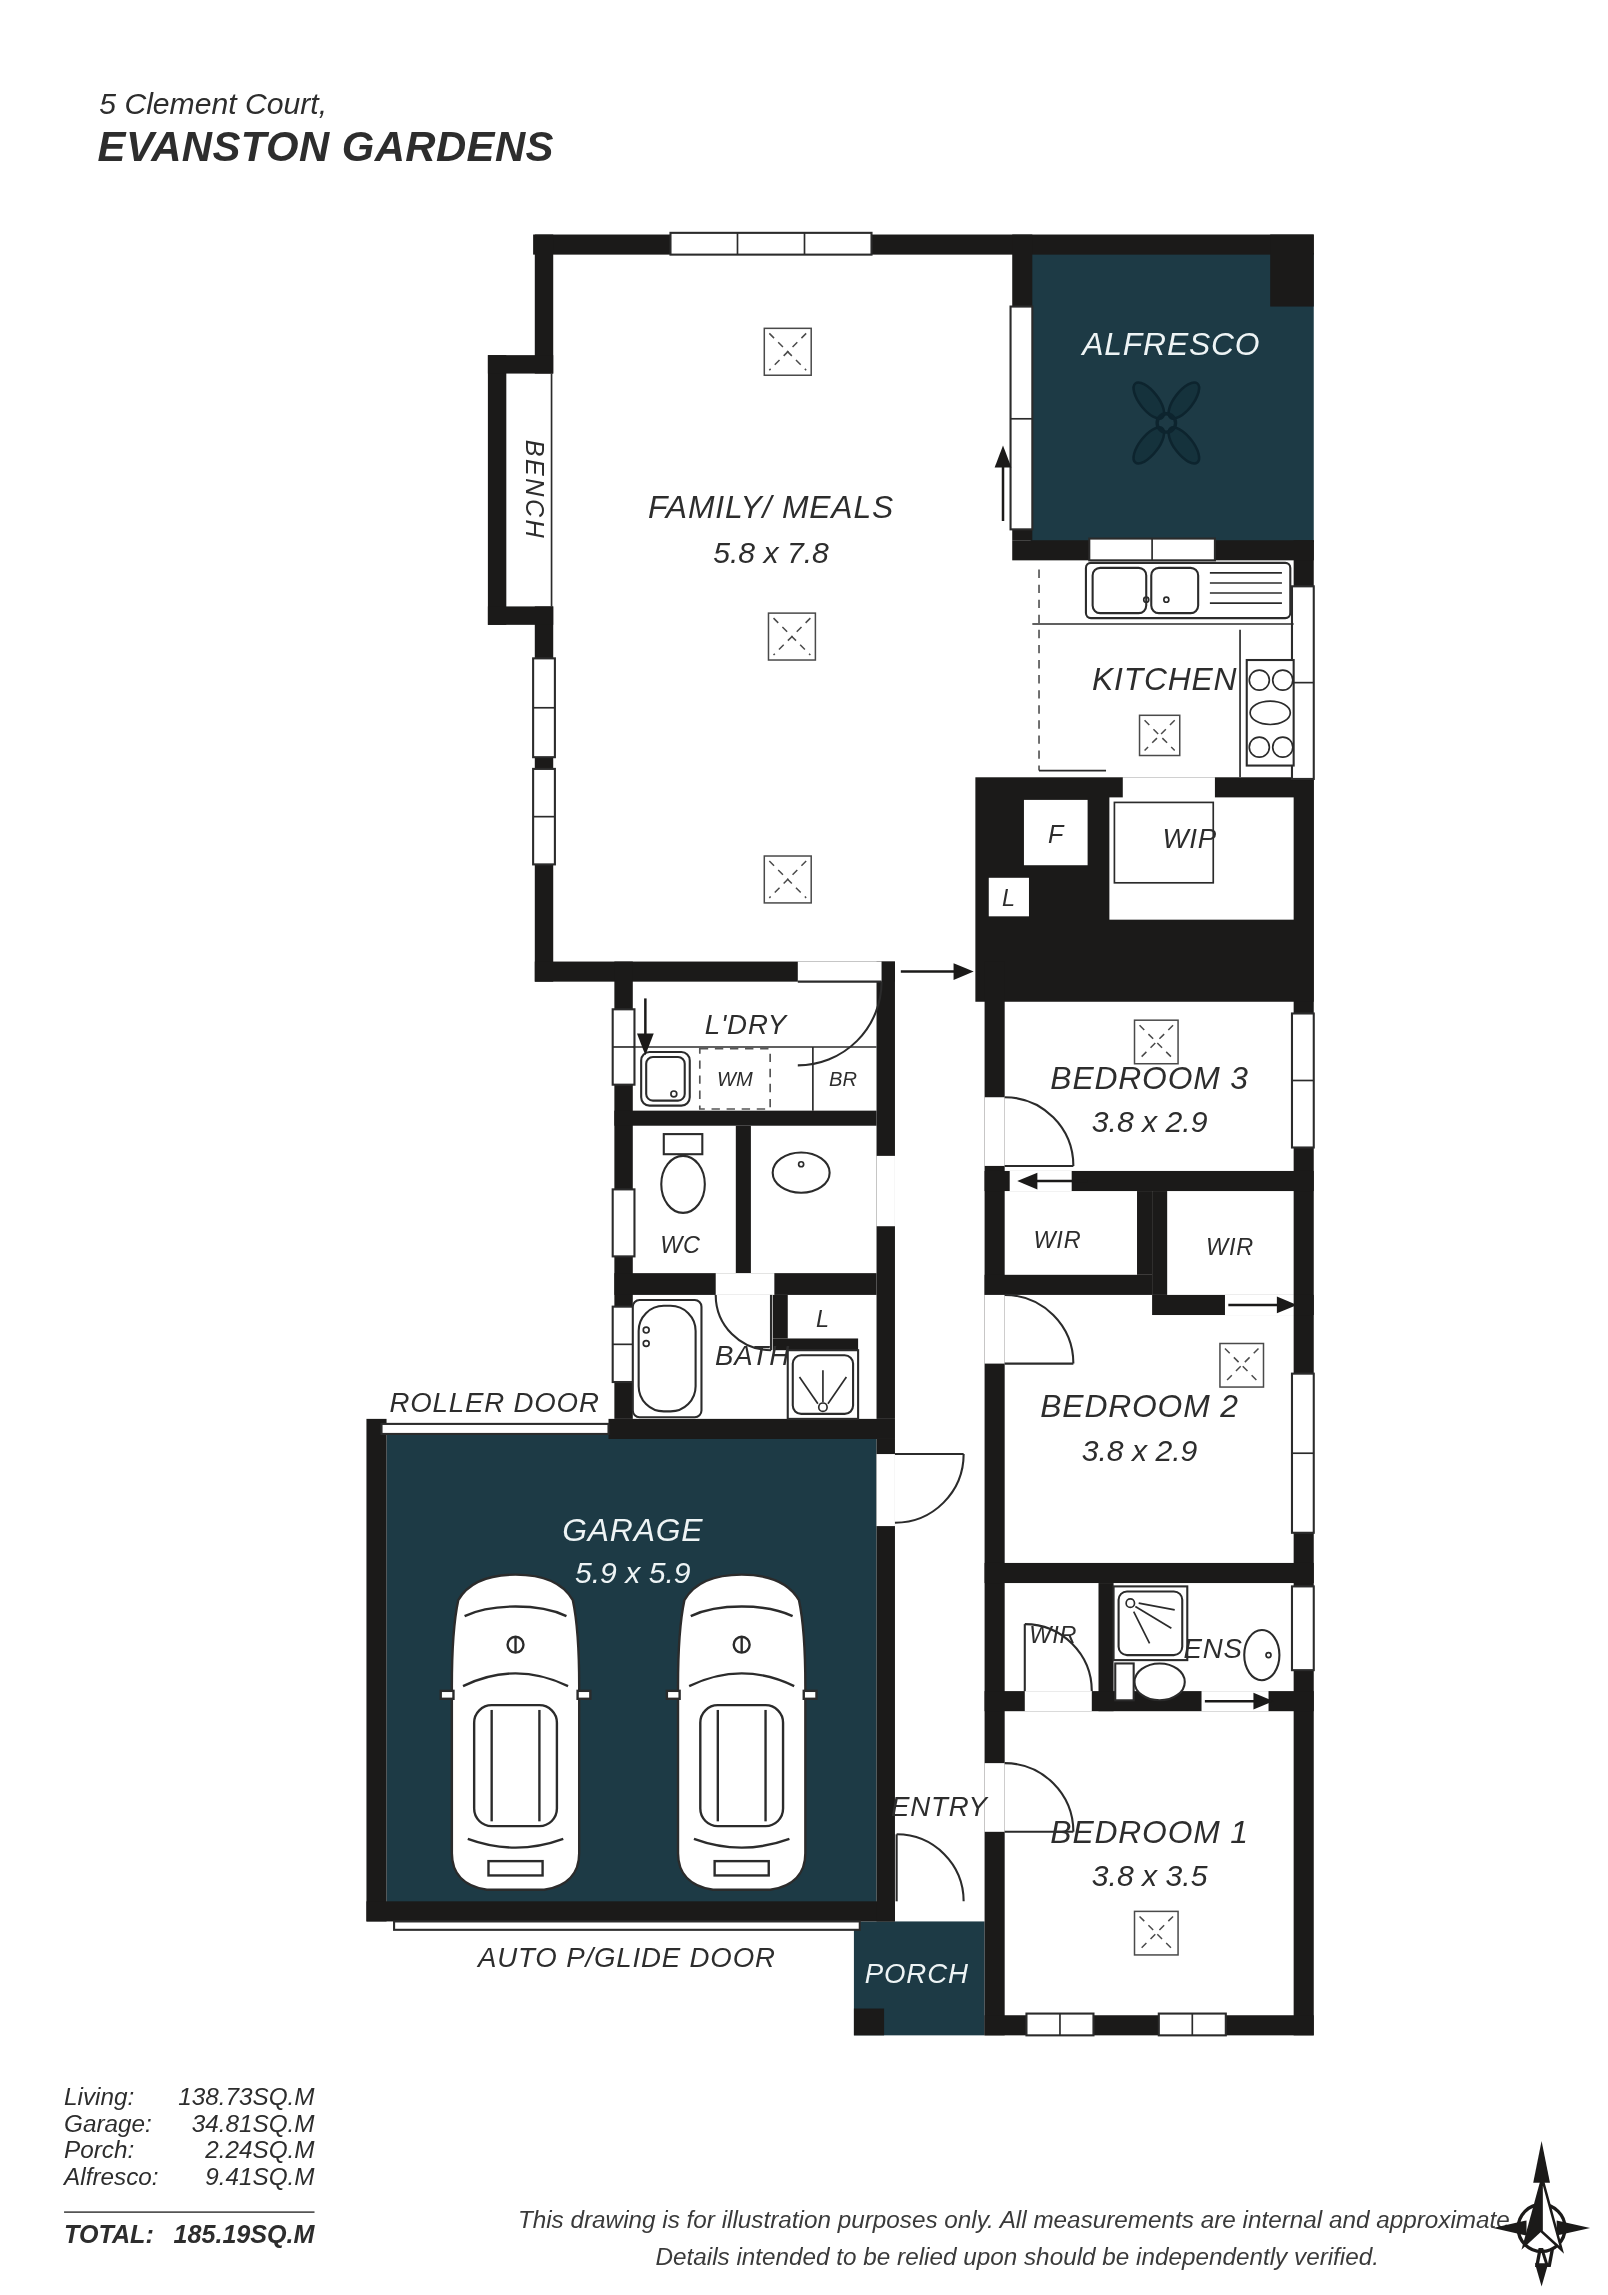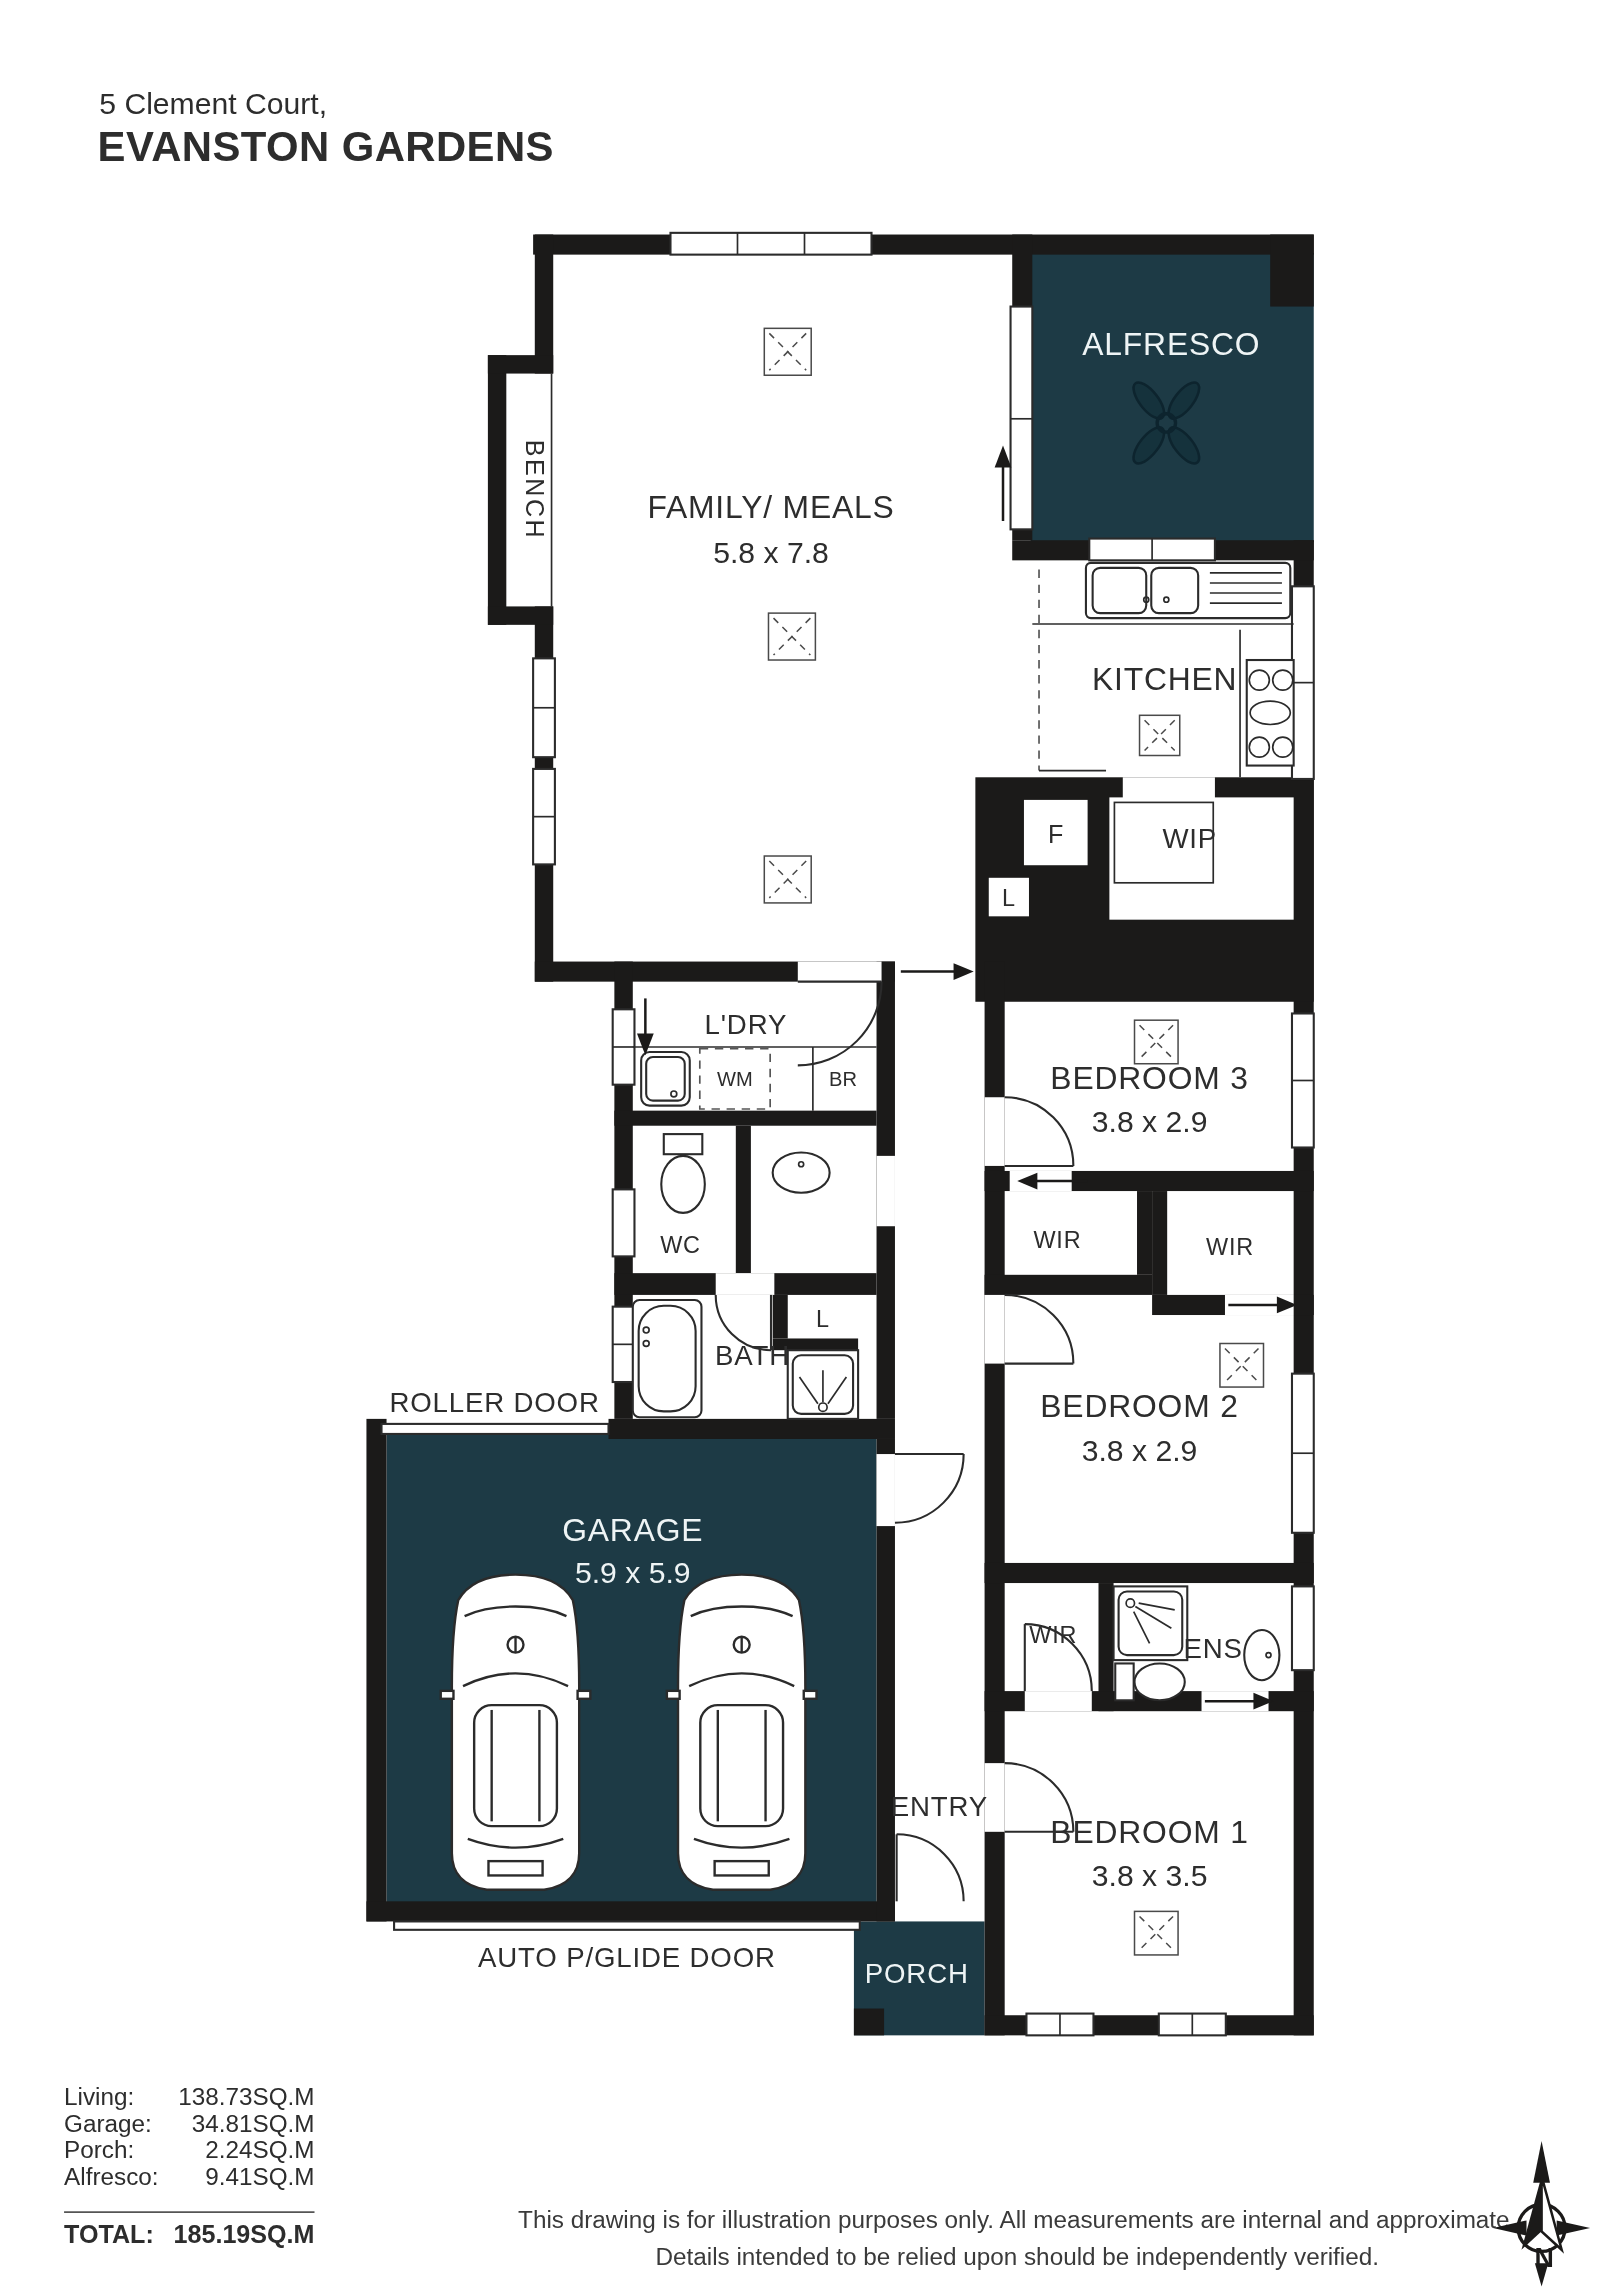--- a/index.html
+++ b/index.html
@@ -1,16 +1,16 @@
 <!DOCTYPE html>
 <html style="font-size:13.4px"><head>
 <meta charset="utf-8">
 <style>
   html,body{margin:0;padding:0;background:#ffffff;}
-  #page{position:relative;width:1609px;height:2295px;background:#fff;overflow:hidden;}
+  #page{position:relative;width:1609px;height:2295px;background:#fff;overflow:hidden;font-style:italic;}
   svg{display:block;}
   .wall{fill:#1b1a19;}
   .teal{fill:#1d3a45;}
   .white{fill:#ffffff;}
   .fix{fill:#ffffff;stroke:#2b2b2b;stroke-width:2.5;}
   .thin{stroke:#2b2b2b;stroke-width:2;fill:none;}
   .arc{stroke:#2b2b2b;stroke-width:2.5;fill:none;}
   .arrow{stroke:#1b1a19;stroke-width:3;fill:none;}
   .ah{fill:#1b1a19;stroke:none;}
   .dash{stroke:#555;stroke-width:2;fill:none;stroke-dasharray:10 8;}

